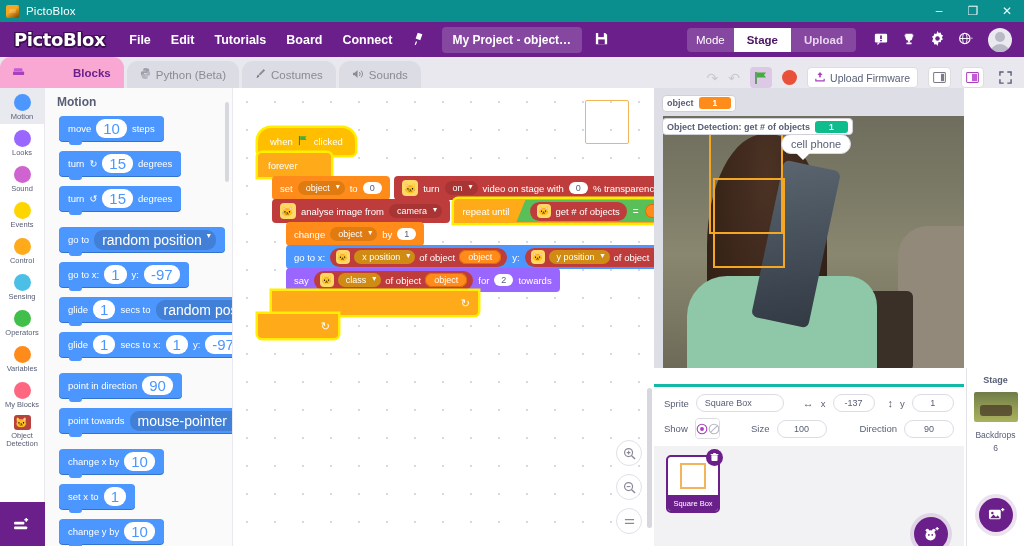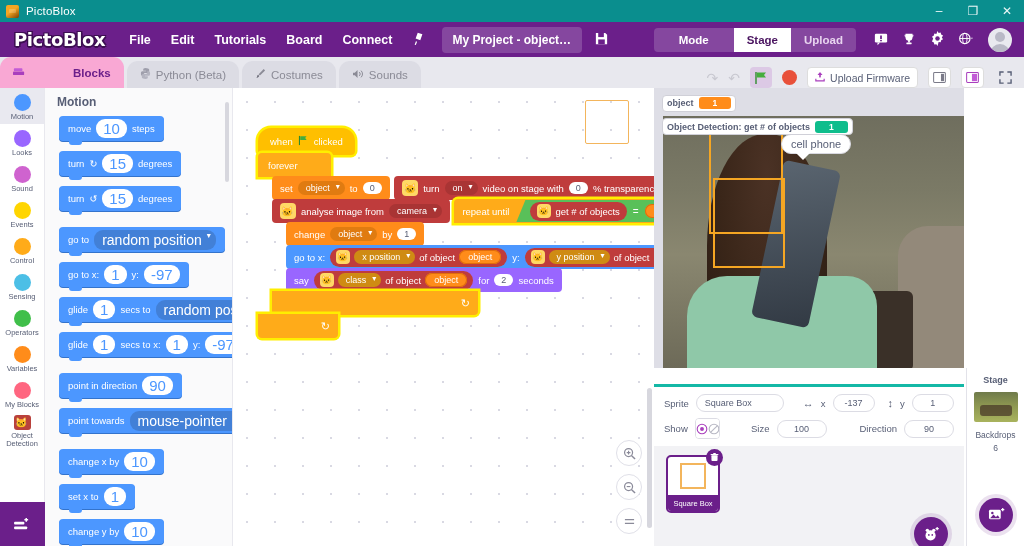--- a/index.html
+++ b/index.html
@@ -41,21 +41,21 @@
     border-radius:4px; }
   .conn-icon { margin:0 6px 0 10px; color:#fff; font-size:14px; transform:rotate(-25deg);}
   .project-name {
     background:#ffffff2e; color:#fff; font-size:12px; font-weight:bold;
     padding:6px 10px; border-radius:4px; margin-left:10px; white-space:nowrap;
     max-width:140px; overflow:hidden; text-overflow:ellipsis;
   }
   .save-icon { color:#fff; margin-left:12px; font-size:15px; }
   .mode-group { margin-left:auto; display:flex; align-items:center;
     background:#ffffff2e; border-radius:4px; overflow:hidden; height:24px; }
-  .mode-label { color:#fff; font-size:11.5px; font-weight:bold; padding:0 25px; line-height:24px;}
+  .mode-label { color:#fff; font-size:11.5px; font-weight:normal; padding:0 9px; line-height:24px;}
   .mode-opt { font-size:11.5px; font-weight:bold; padding:0 13px; line-height:24px; color:#e8d4ef;}
   .mode-opt.active { background:#fff; color:#4a1460; }
   .hdr-icons { display:flex; align-items:center; gap:14px; margin-left:18px; margin-right:4px;}
   .hdr-ic { color:#fff; font-size:14px; line-height:1; }
   .avatar { width:24px; height:24px; border-radius:50%;
     background:#e9e9ef; position:relative; overflow:hidden; }
   .avatar:before{content:""; position:absolute; left:7px; top:4px; width:10px;height:10px;
     border-radius:50%; background:#b9b9c6;}
   .avatar:after{content:""; position:absolute; left:2px; top:16px; width:20px;height:14px;
     border-radius:10px 10px 0 0; background:#b9b9c6;}
@@ -587,21 +587,21 @@
             <div class="blk looks" style="margin-top:-1px">
               <span>say</span>
               <span class="blk ai" style="height:19px;border-radius:10px;padding:0 6px;gap:4px;">
                 <span class="catface" style="width:14px;height:14px;font-size:9px;">🐱</span>
                 <span class="dd c">class</span>
                 <span>of object</span>
                 <span class="oval-o">object</span>
               </span>
               <span>for</span>
               <span class="oval-w">2</span>
-              <span>seconds</span>
+              <span>towards</span>
             </div>
           </div>
 
           
           <div class="blk ctrl" style="width:206px; justify-content:flex-end; box-shadow:0 0 0 2.5px #ffee00; border-radius:0 0 4px 4px; margin-top:-1px;">
             <span style="font-size:11px">↻</span>
           </div>
         </div>
 
         

